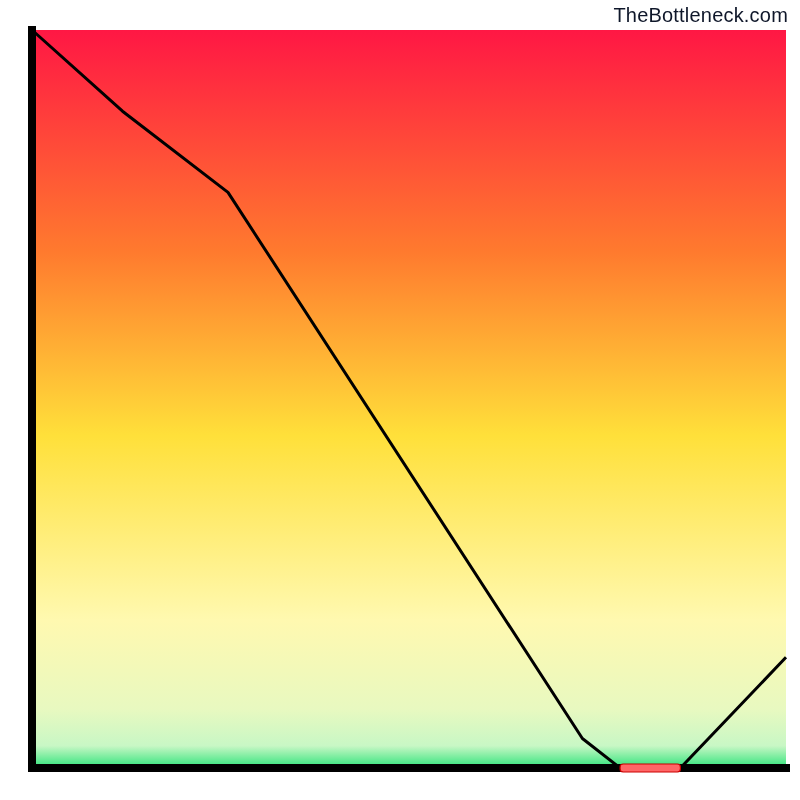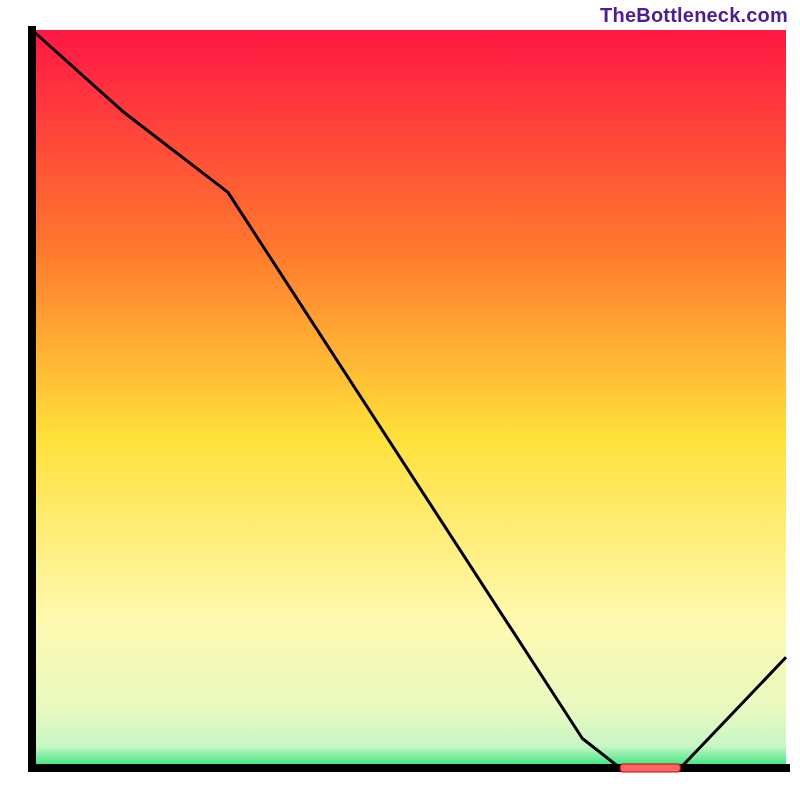--- a/index.html
+++ b/index.html
@@ -14,22 +14,22 @@
   .stage {
     position: relative;
     width: 800px;
     height: 800px;
   }
   .watermark {
     position: absolute;
     top: 4px;
     right: 12px;
     font-size: 20px;
-    font-weight: 700;
-    color: #4c1d95;
+    font-weight: 400;
+    color: #0f172a;
     letter-spacing: 0.2px;
   }
   svg.chart {
     position: absolute;
     left: 0;
     top: 0;
   }
 </style>
 </head>
 <body>

